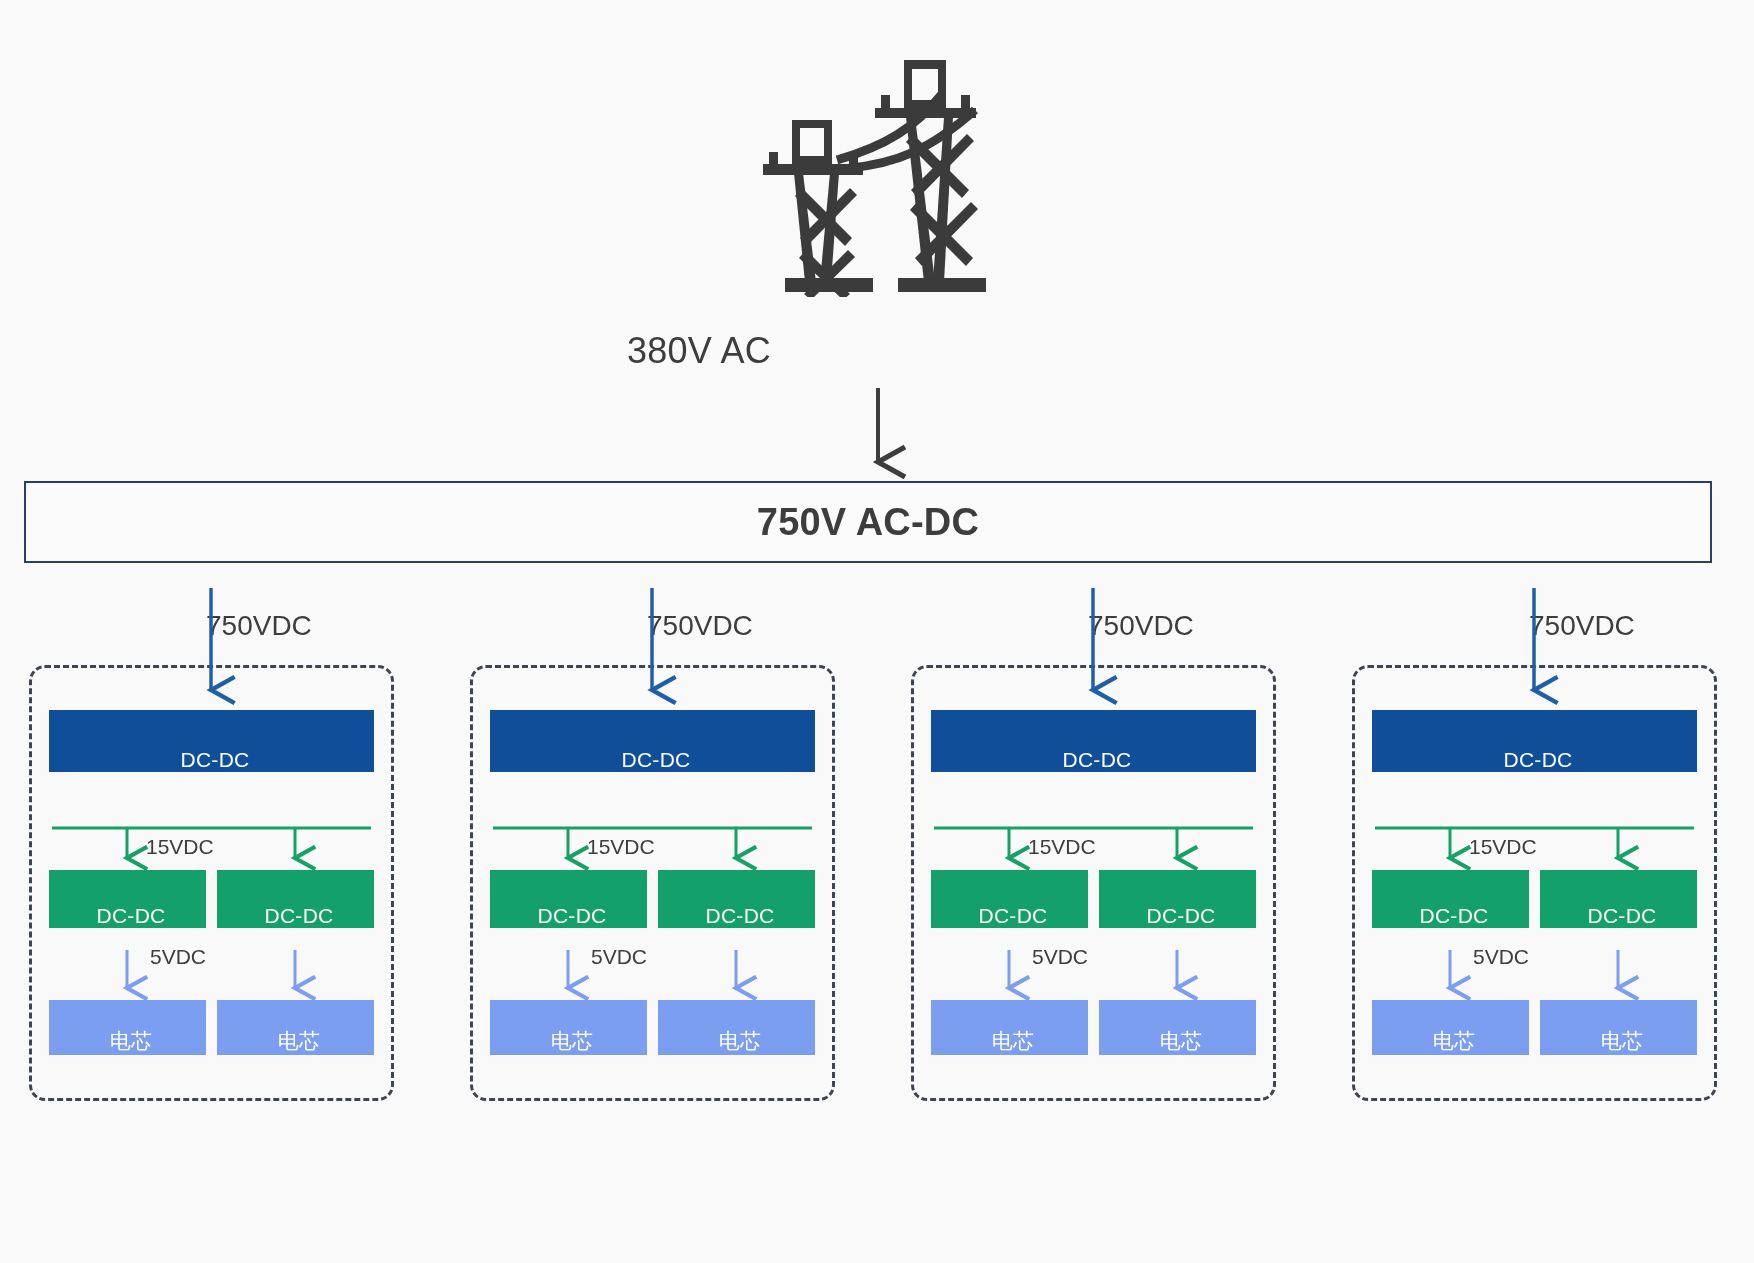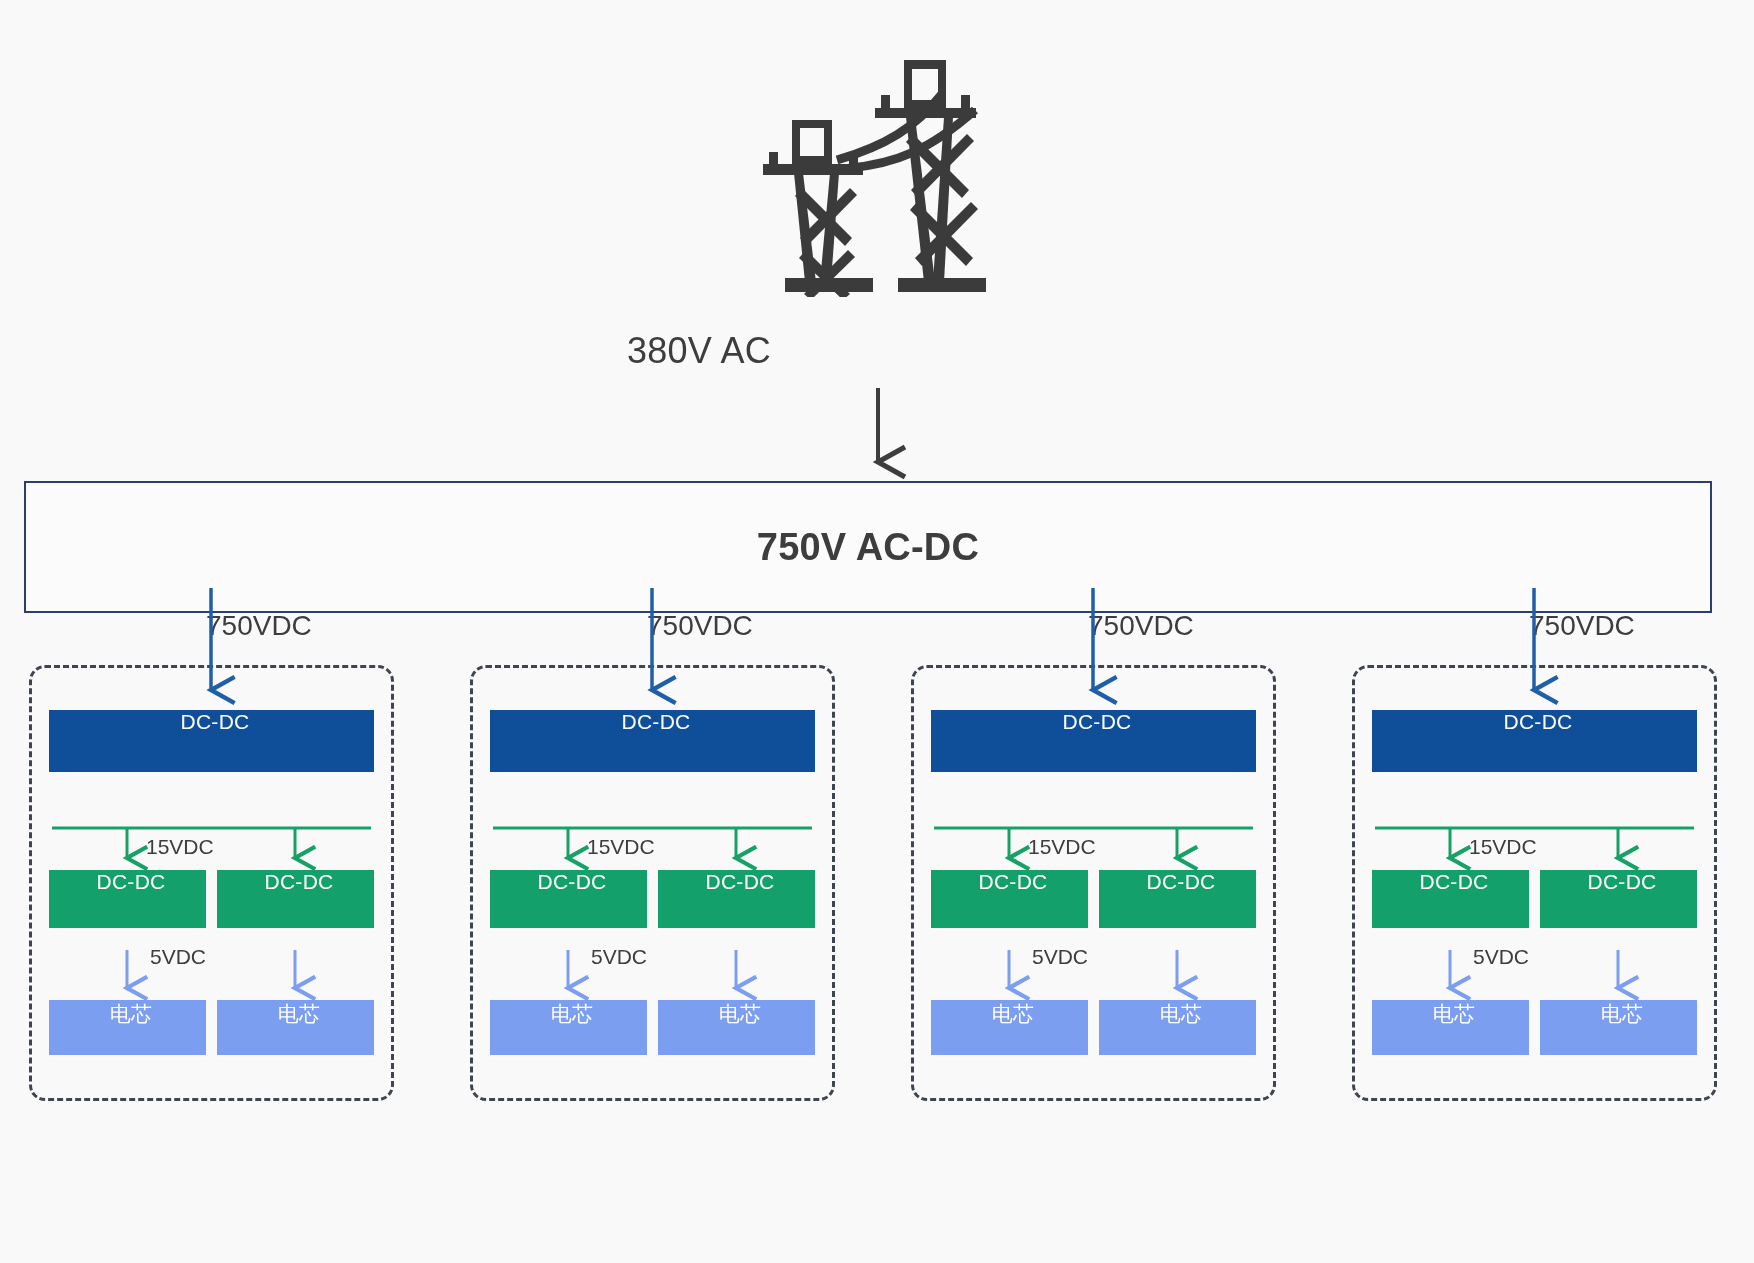--- a/index.html
+++ b/index.html
@@ -19,40 +19,40 @@
 
   
   .label-380{
     position:absolute;left:0;top:330px;width:1398px;
     text-align:center;
     font-size:36px;color:#3d3d3d;letter-spacing:.3px;
   }
 
   
   .acdc-box{
-    position:absolute;left:24px;top:481px;width:1688px;height:132px;
+    position:absolute;left:24px;top:481px;width:1688px;height:82px;
     border:2px solid #2c3e6b;background:#fbfbfb;
     box-sizing:border-box;
     display:flex;align-items:center;justify-content:center;
   }
   .acdc-box .t{font-size:38px;color:#3d3d3d;font-weight:600;letter-spacing:.2px;}
 
   
   .group{
     position:absolute;top:665px;width:365px;height:436px;
     border:3px dashed #3f4550;border-radius:16px;
     box-sizing:border-box;background:transparent;
   }
   .g0{left:29px;}  .g1{left:470px;}  .g2{left:911px;}  .g3{left:1352px;}
 
   
 
   .blk{
     position:absolute;box-sizing:border-box;
-    display:flex;align-items:flex-start;justify-content:center;
+    display:flex;align-items:flex-end;justify-content:center;
     color:#ffffff;font-size:21px;letter-spacing:.3px;padding-left:7px;
   }
   .blk.navy{background:#0f4f99;}
   .blk.green{background:#14a06a;}
   .blk.lblue{background:#7b9ef0;}
 
   .vlabel{
     position:absolute;font-size:21px;color:#3d3d3d;white-space:nowrap;
   }
   .lbl-750{top:610px;font-size:28px;text-align:right;}

